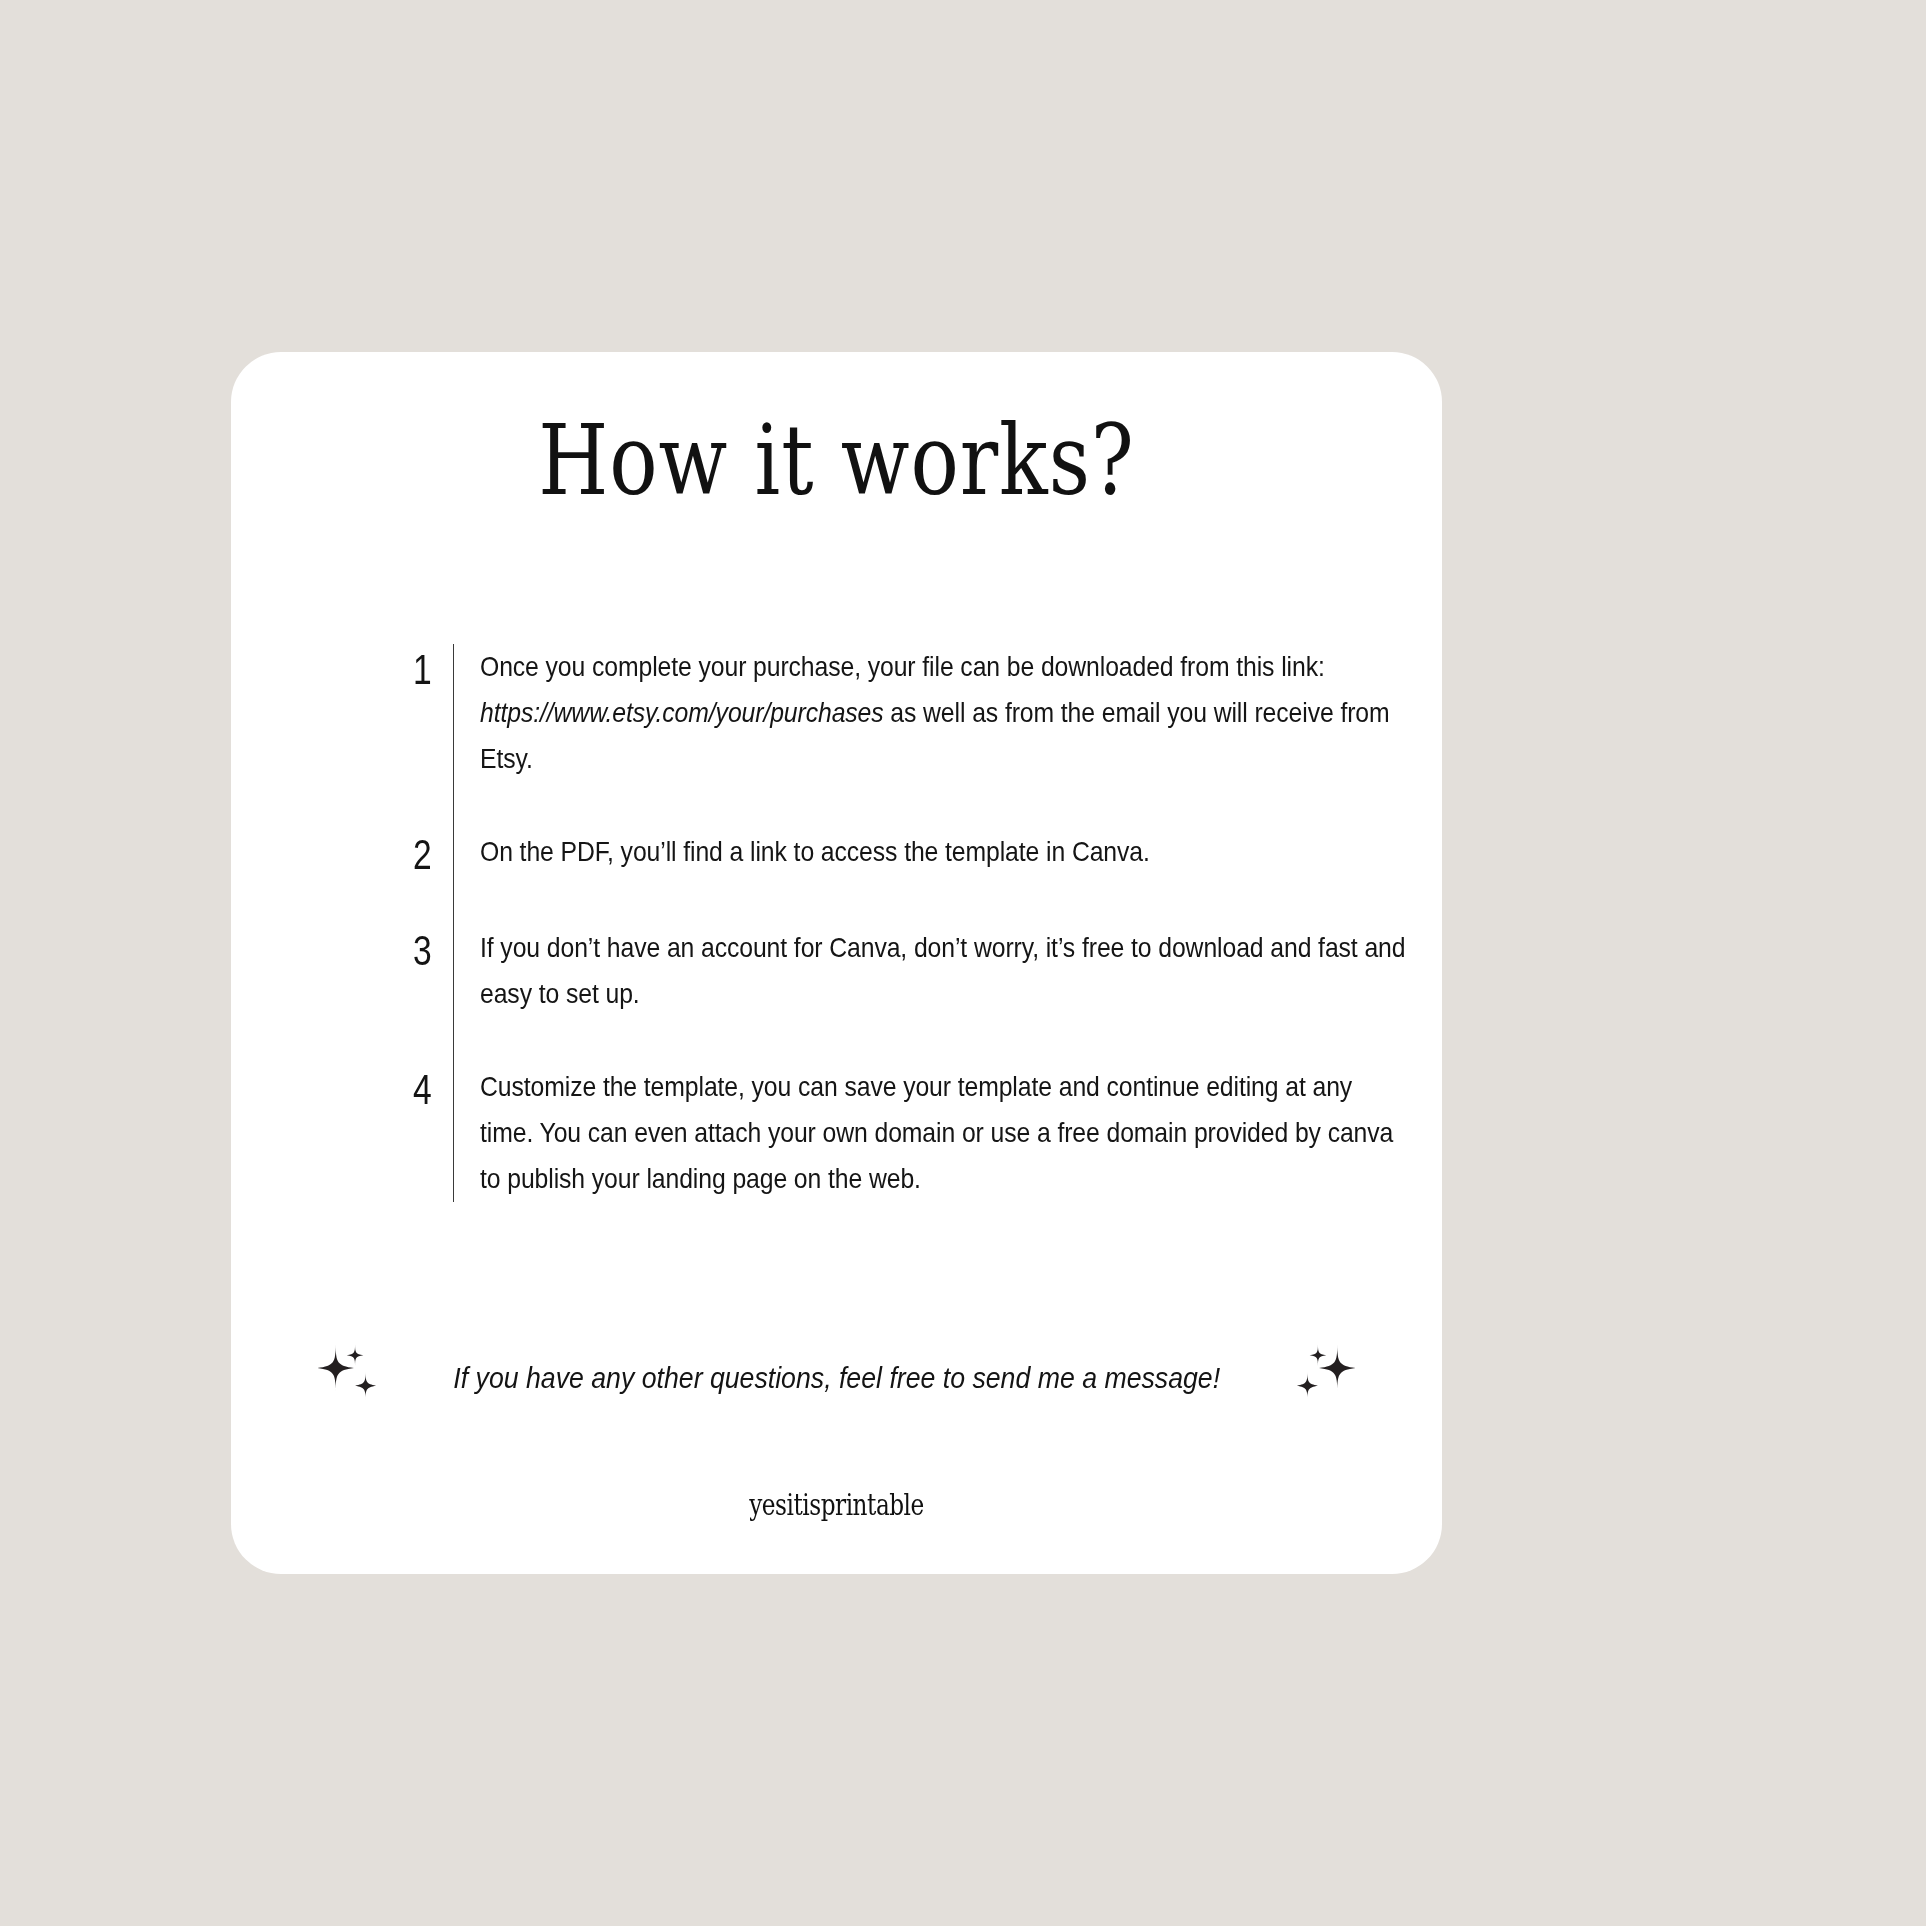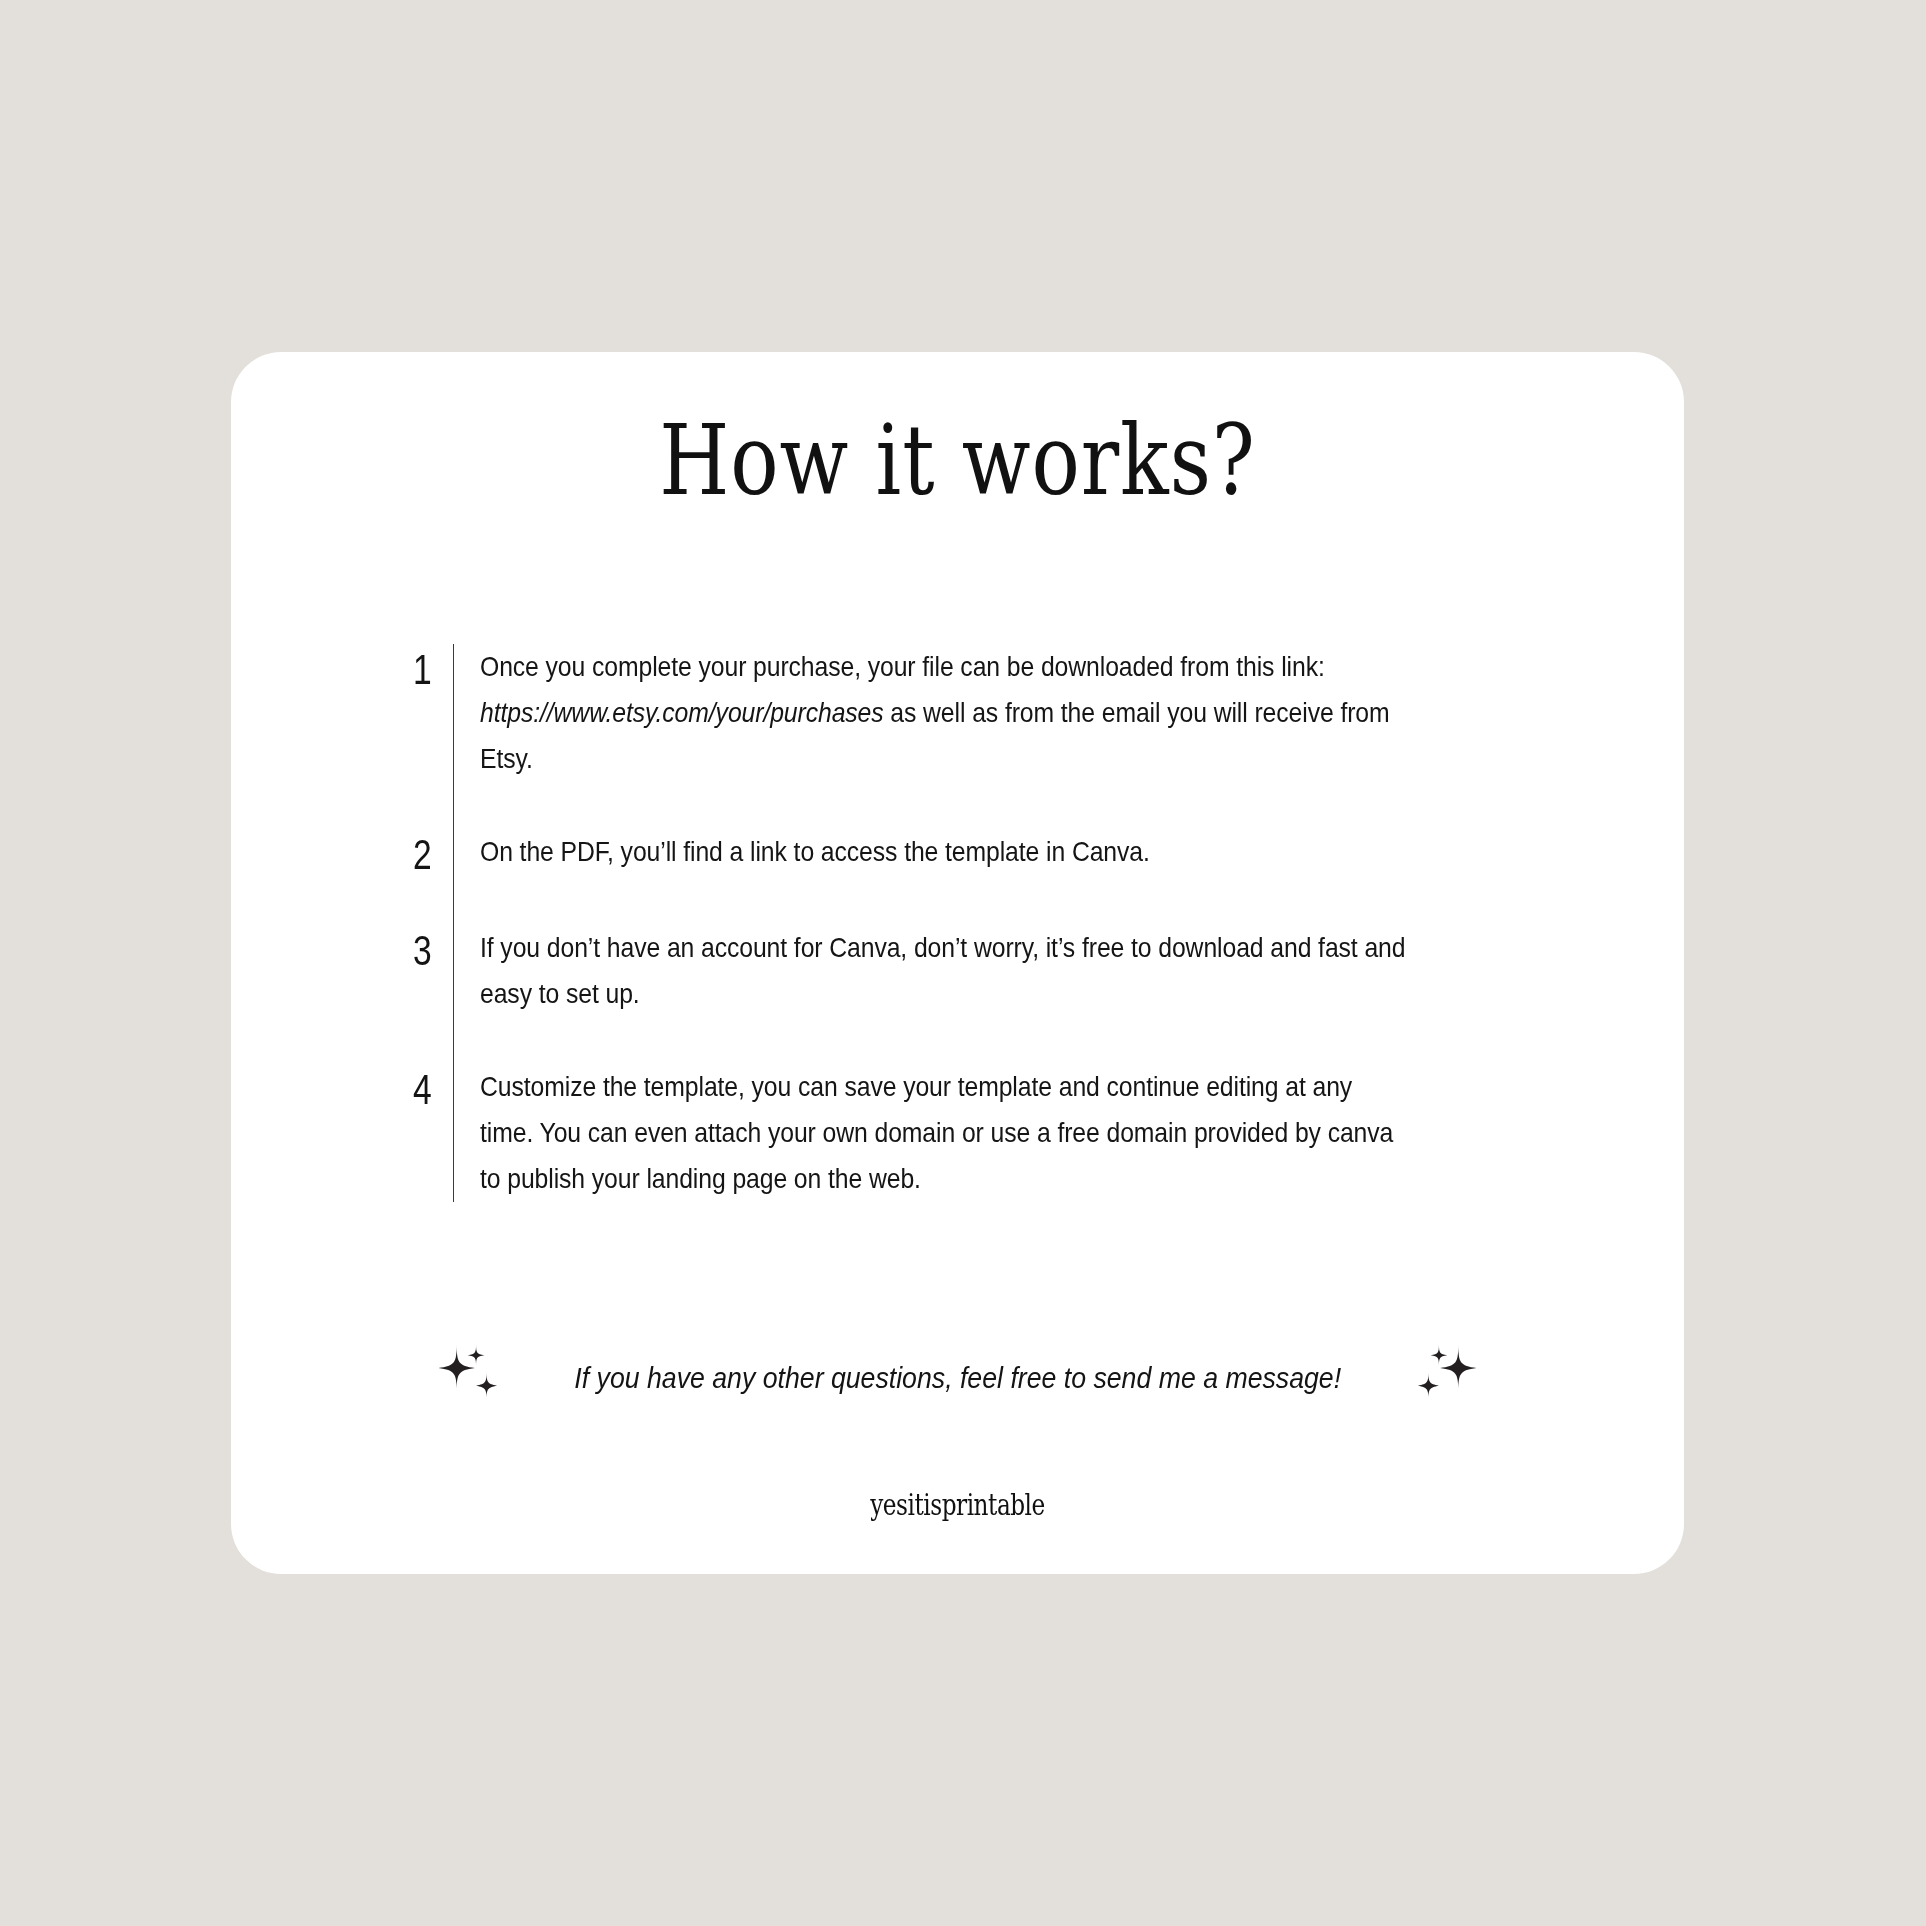--- a/index.html
+++ b/index.html
@@ -19,21 +19,21 @@
     width: 1926px;
     height: 1926px;
     background: #e3dfda;
   }
 
   
   .card {
     position: absolute;
     left: 231px;
     top: 352px;
-    width: 1453px;
+    width: 1211px;
     height: 1222px;
     background: #ffffff;
     border-radius: 50px;
     box-sizing: border-box;
   }
 
   
   .title {
     position: absolute;
     left: 0;

